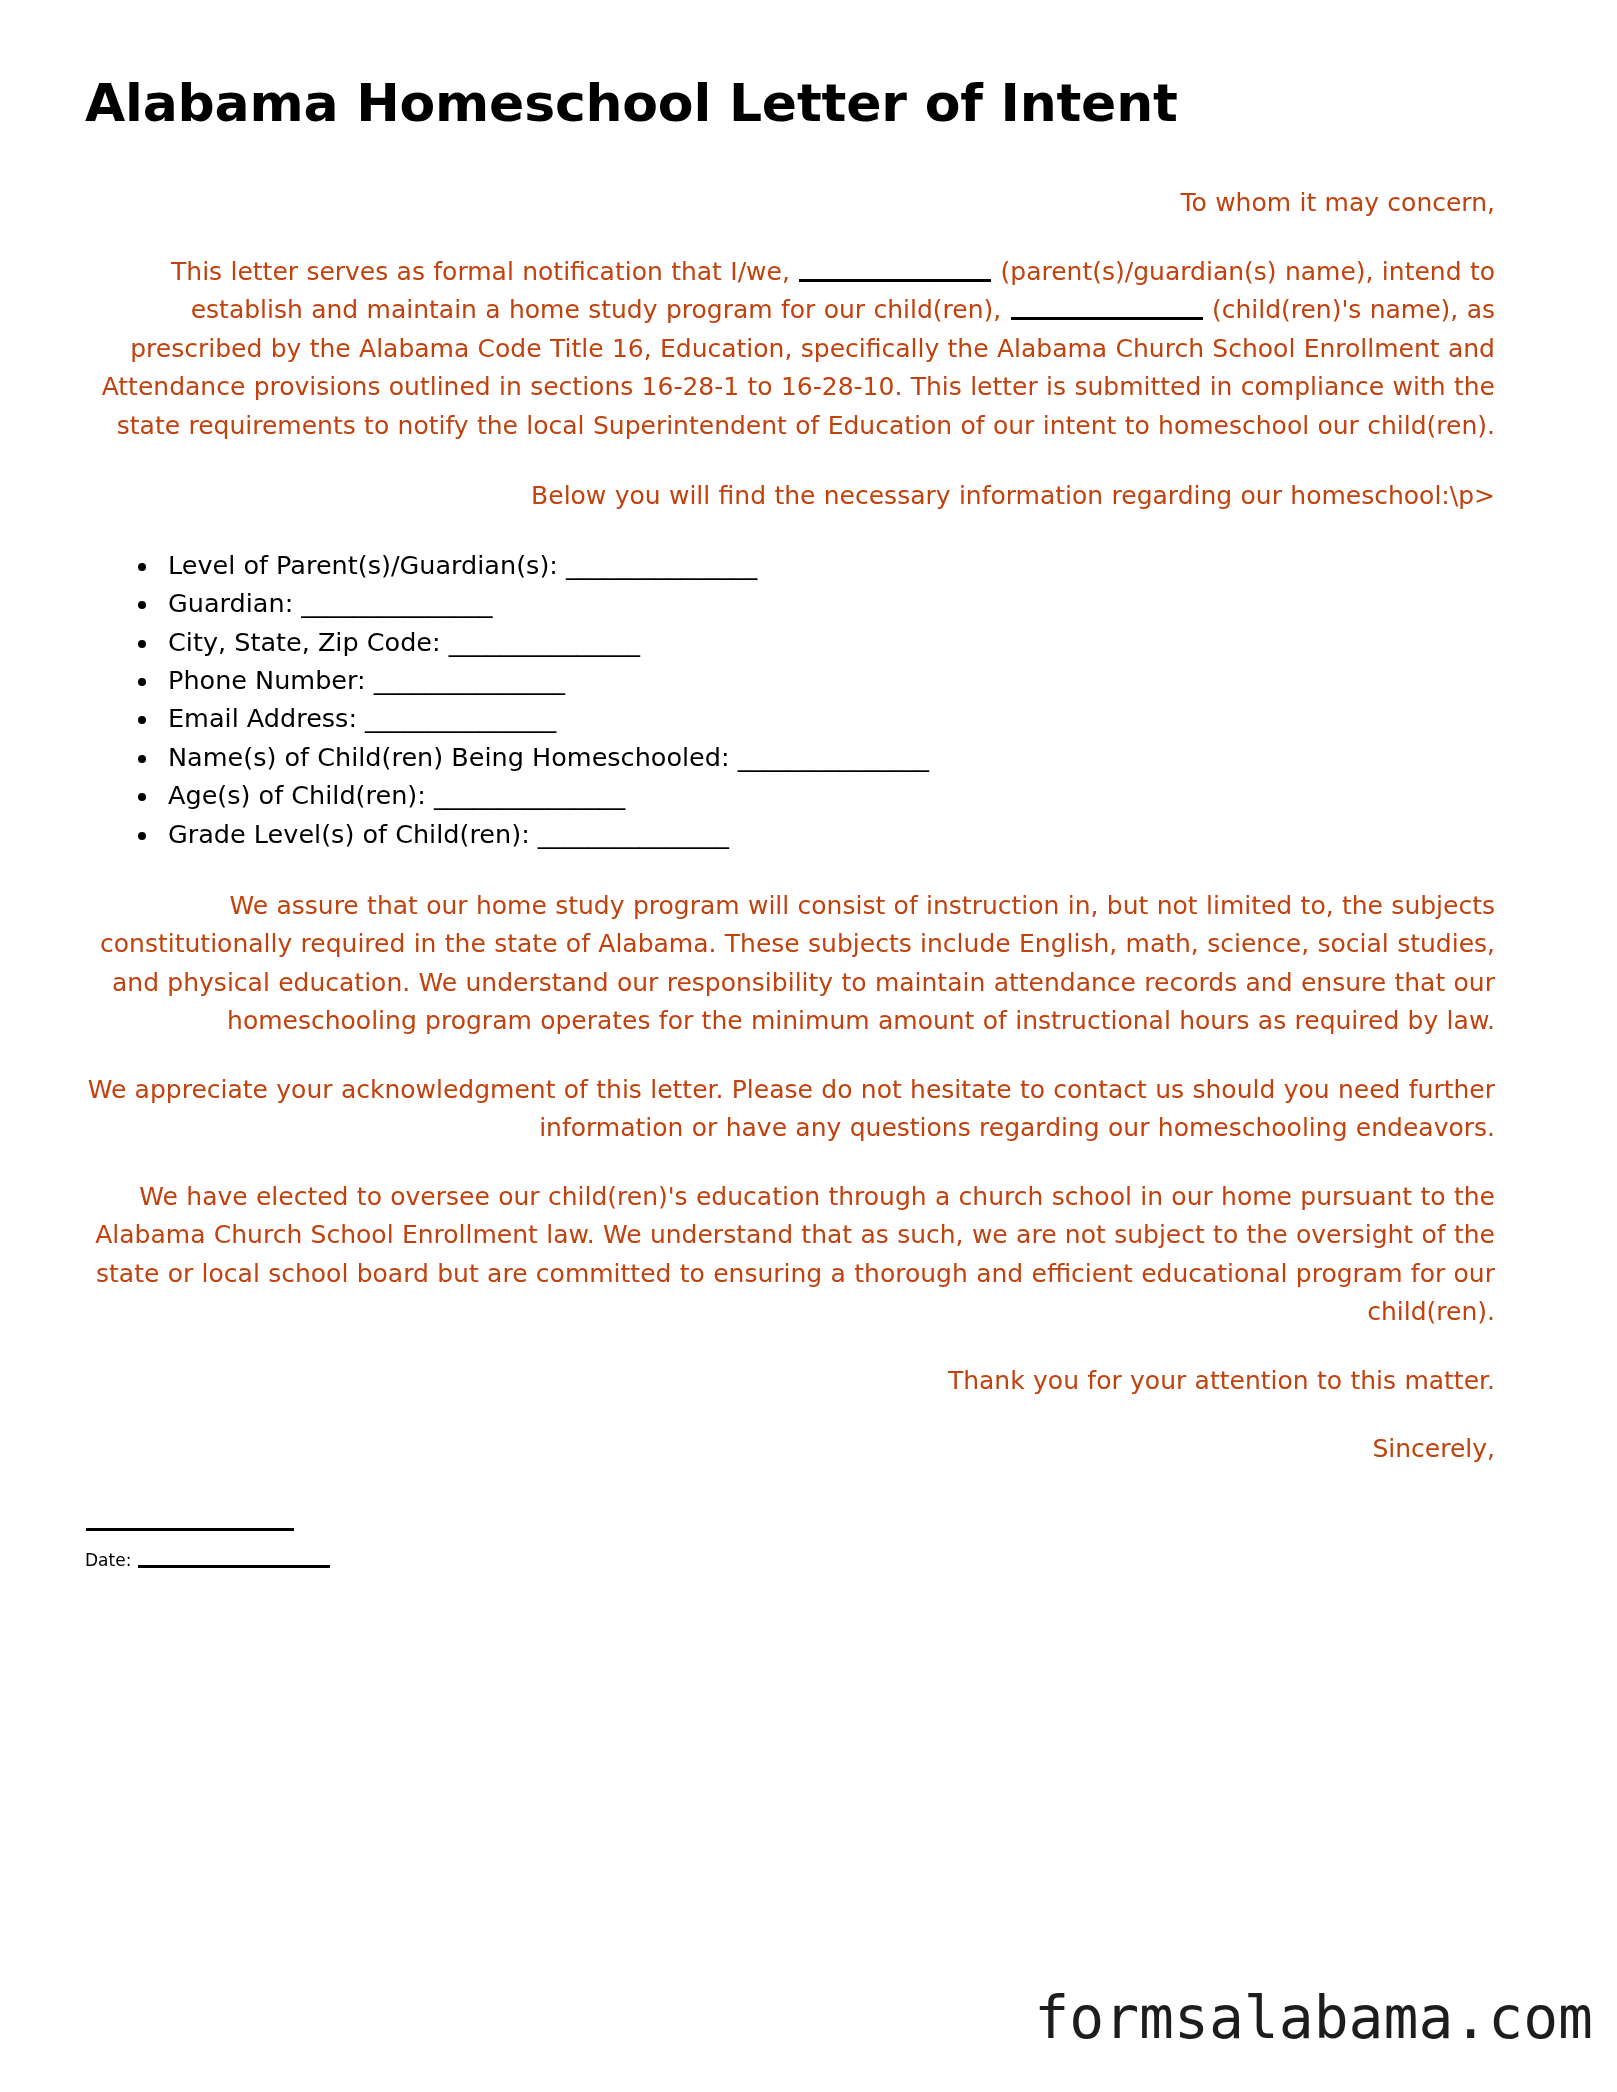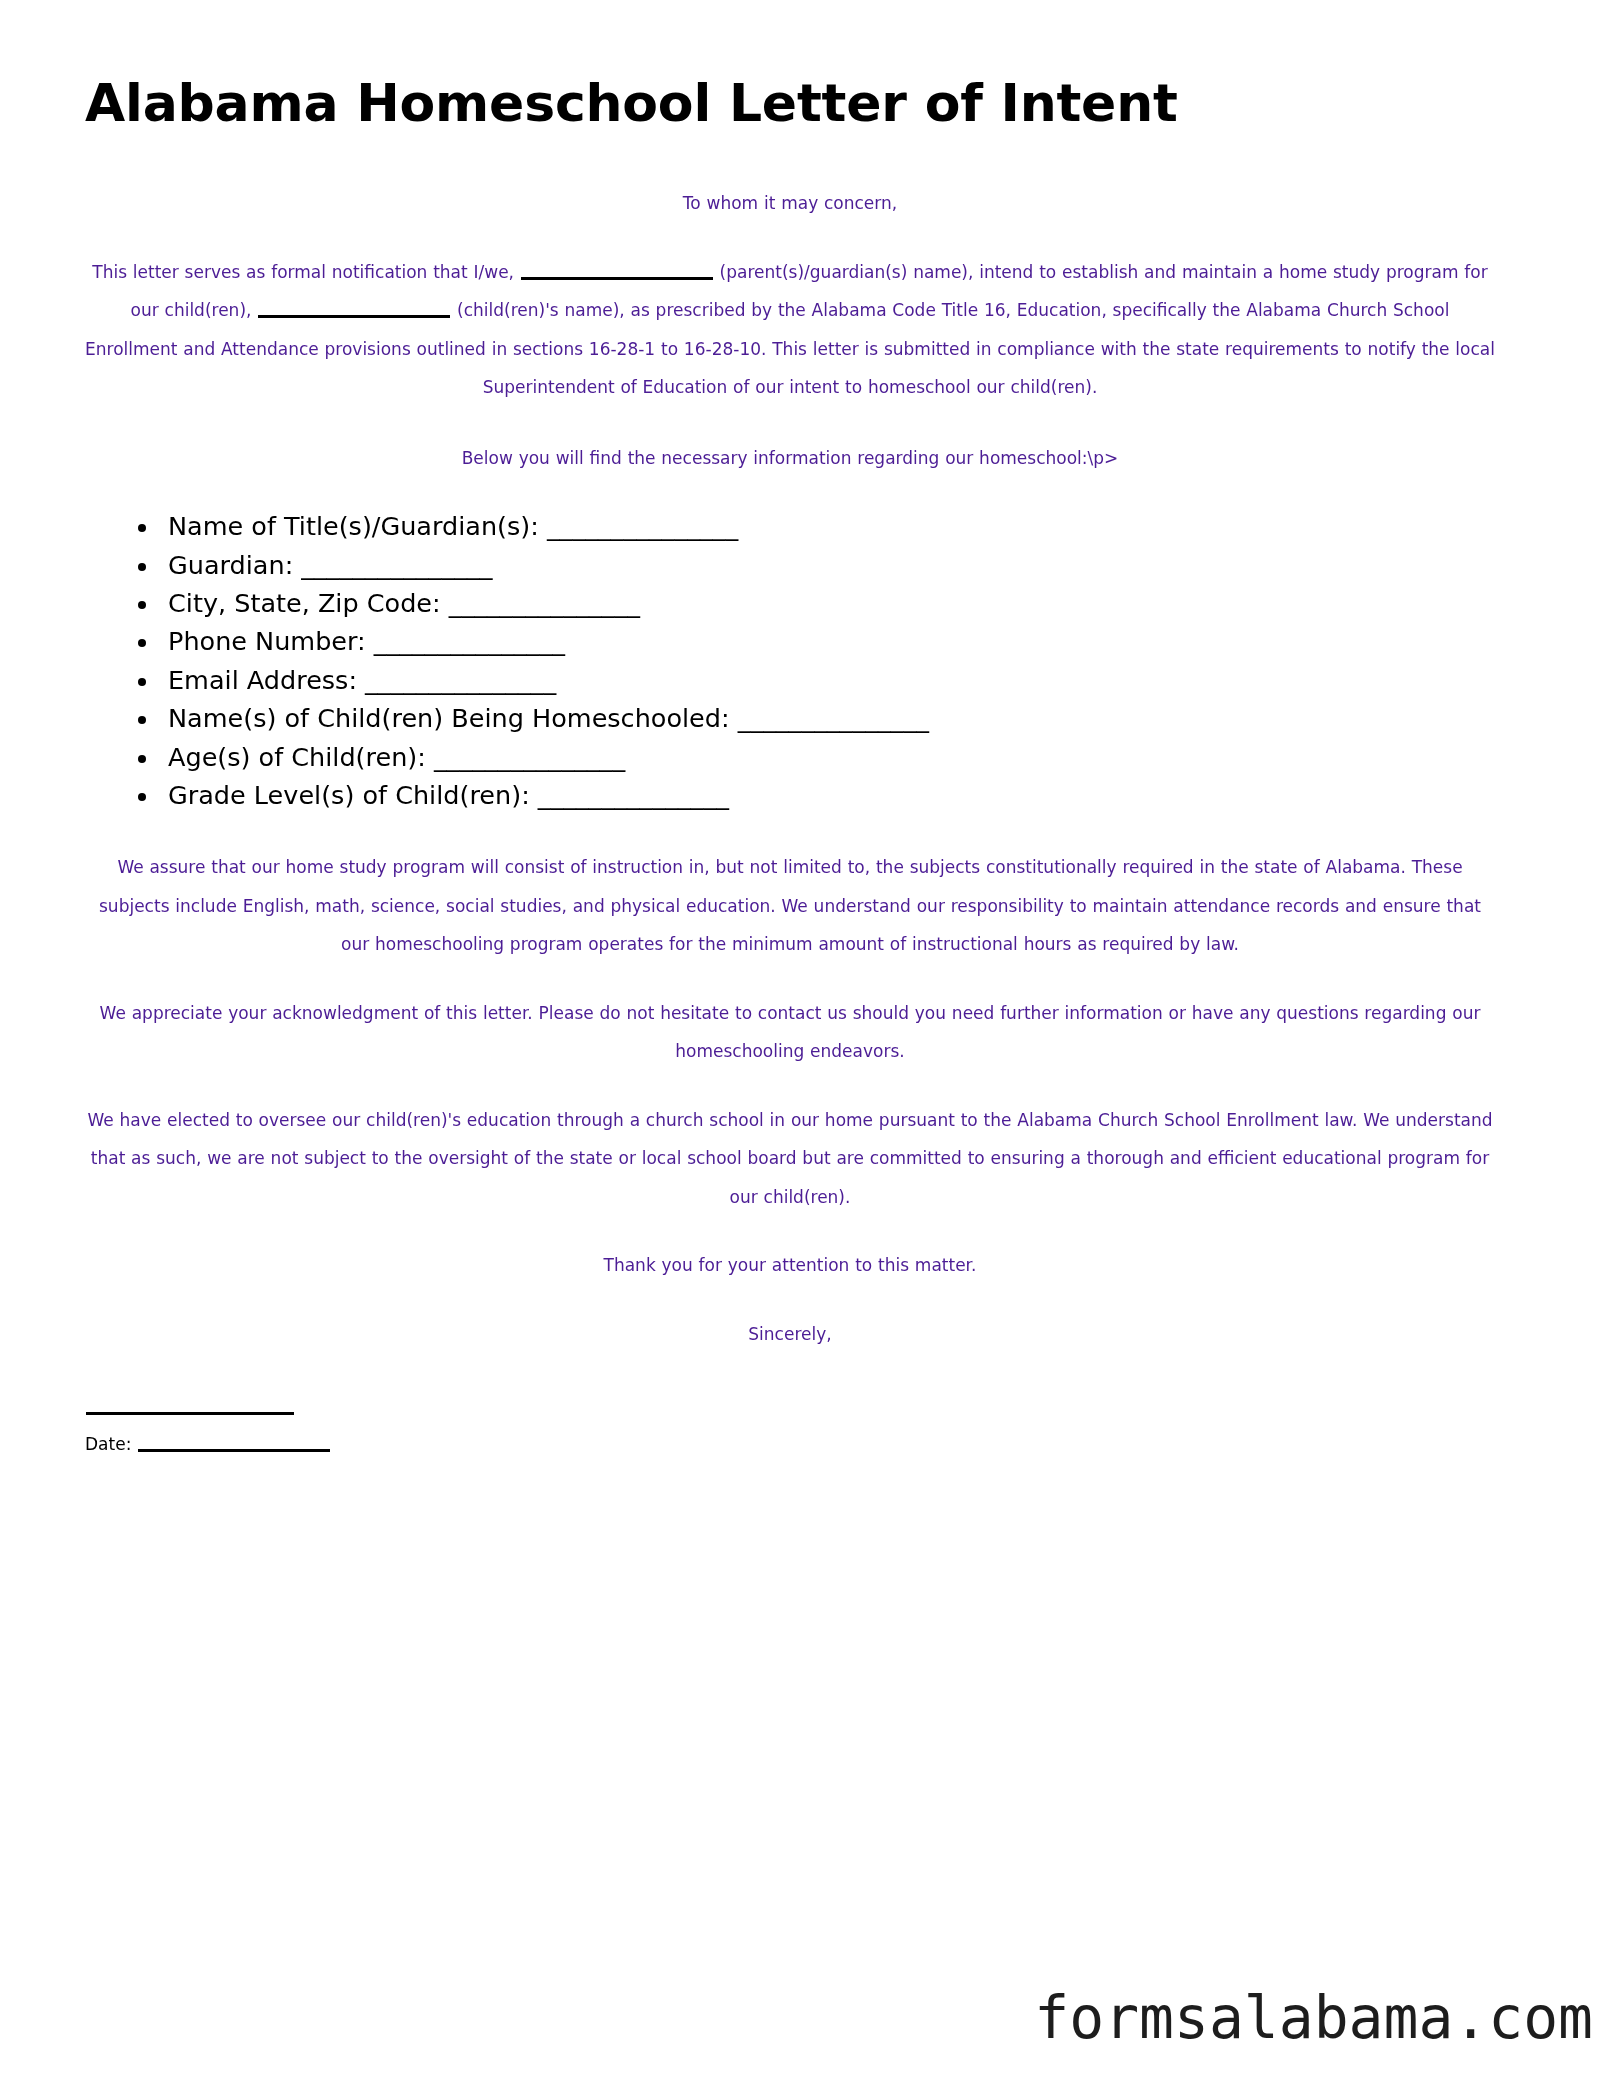--- a/index.html
+++ b/index.html
@@ -39,25 +39,25 @@
     font-weight: 700;
     font-size: 52px;
     line-height: 1.12;
     letter-spacing: -0.2px;
     margin: 0 0 52px 0;
     color: #000000;
   }
 
   
   .para {
-    font-size: 17px;
+    font-size: 25px;
     line-height: 38.5px;
     margin: 0 0 30px 0;
-    color: #4c1d95;
-    text-align: center;
+    color: #c2410c;
+    text-align: right;
     word-spacing: 0.4px;
   }
   .para.tight-first {
     margin-bottom: 32px;
   }
 
   
   .blank {
     display: inline-block;
     width: 192px;
@@ -139,21 +139,21 @@
 
     <p class="para">To whom it may concern,</p>
 
     <p class="para tight-first">
       <span>This letter serves as formal notification that I/we, </span><span class="blank"></span><span> (parent(s)/guardian(s) name), intend to establish and maintain a home study program for our child(ren), </span><span class="blank"></span><span> (child(ren)'s name), as prescribed by the Alabama Code Title 16, Education, specifically the Alabama Church School Enrollment and Attendance provisions outlined in sections 16-28-1 to 16-28-10. This letter is submitted in compliance with the state requirements to notify the local Superintendent of Education of our intent to homeschool our child(ren).</span>
     </p>
 
     <p class="para">Below you will find the necessary information regarding our homeschool:\p&gt;</p>
 
     <ul class="info-list">
-      <li>Name of Title(s)/Guardian(s): _______________</li>
+      <li>Level of Parent(s)/Guardian(s): _______________</li>
       <li>Guardian: _______________</li>
       <li>City, State, Zip Code: _______________</li>
       <li>Phone Number: _______________</li>
       <li>Email Address: _______________</li>
       <li>Name(s) of Child(ren) Being Homeschooled: _______________</li>
       <li>Age(s) of Child(ren): _______________</li>
       <li>Grade Level(s) of Child(ren): _______________</li>
     </ul>
 
     <p class="para">We assure that our home study program will consist of instruction in, but not limited to, the subjects constitutionally required in the state of Alabama. These subjects include English, math, science, social studies, and physical education. We understand our responsibility to maintain attendance records and ensure that our homeschooling program operates for the minimum amount of instructional hours as required by law.</p>

